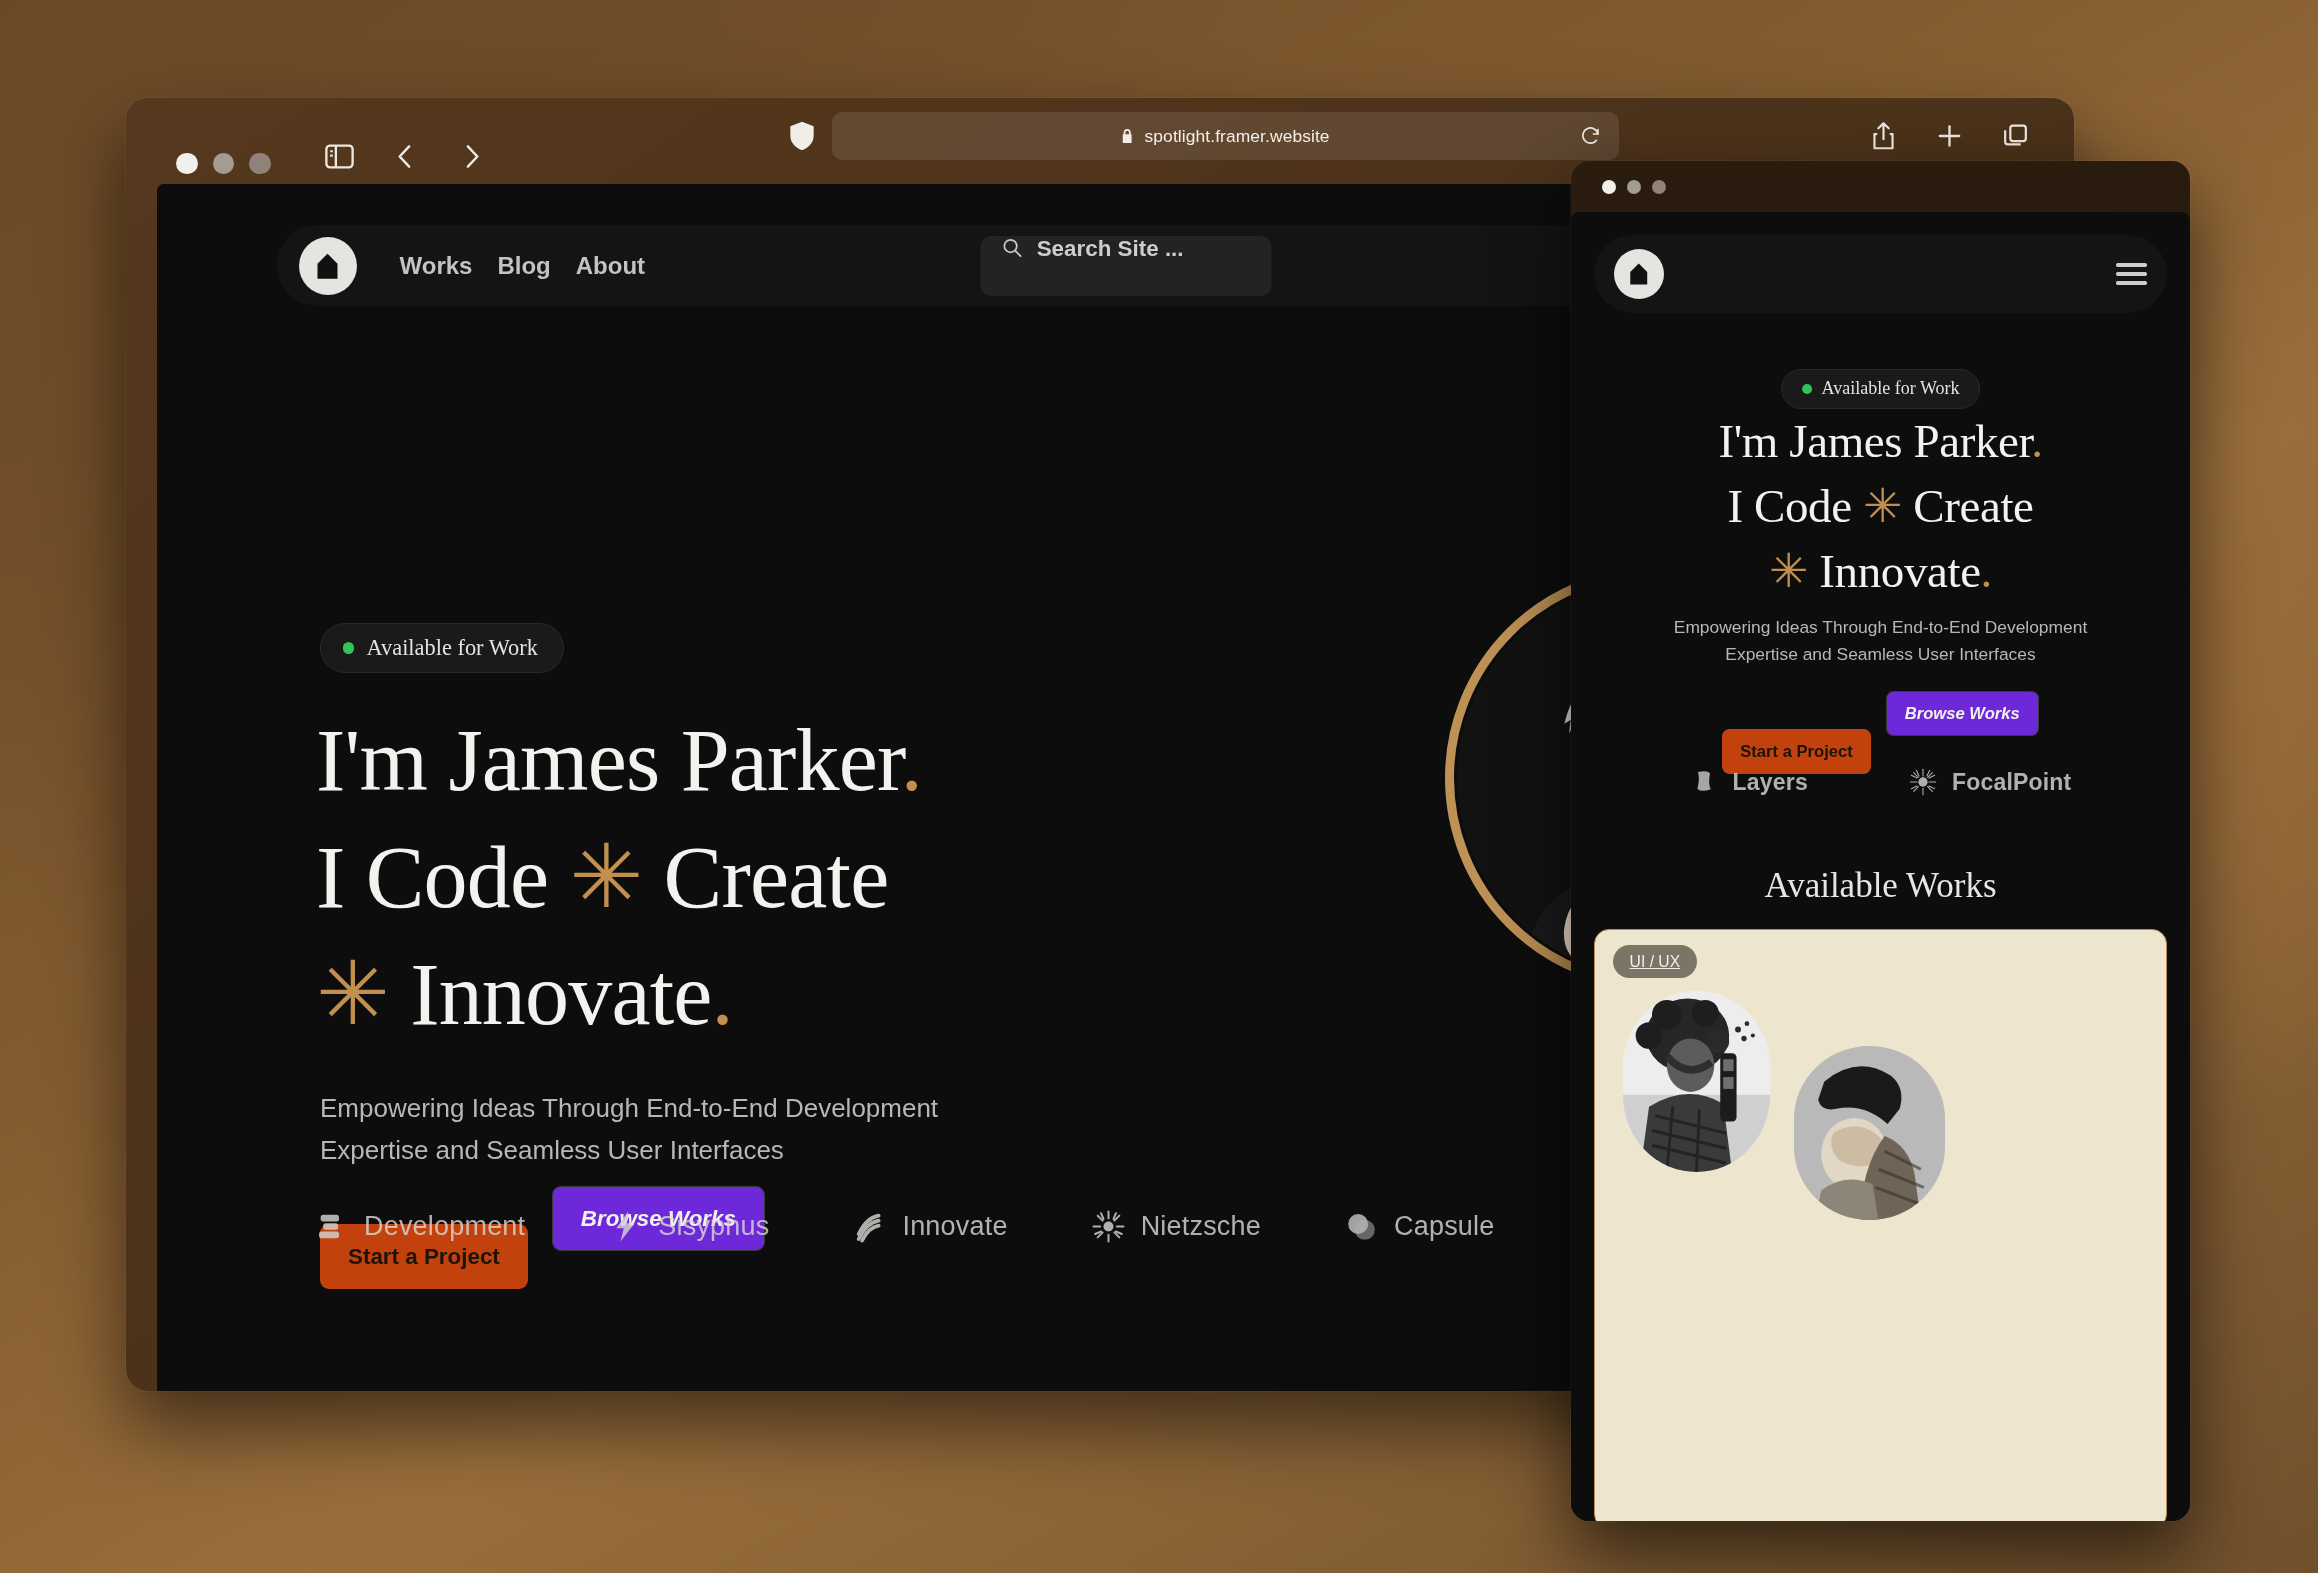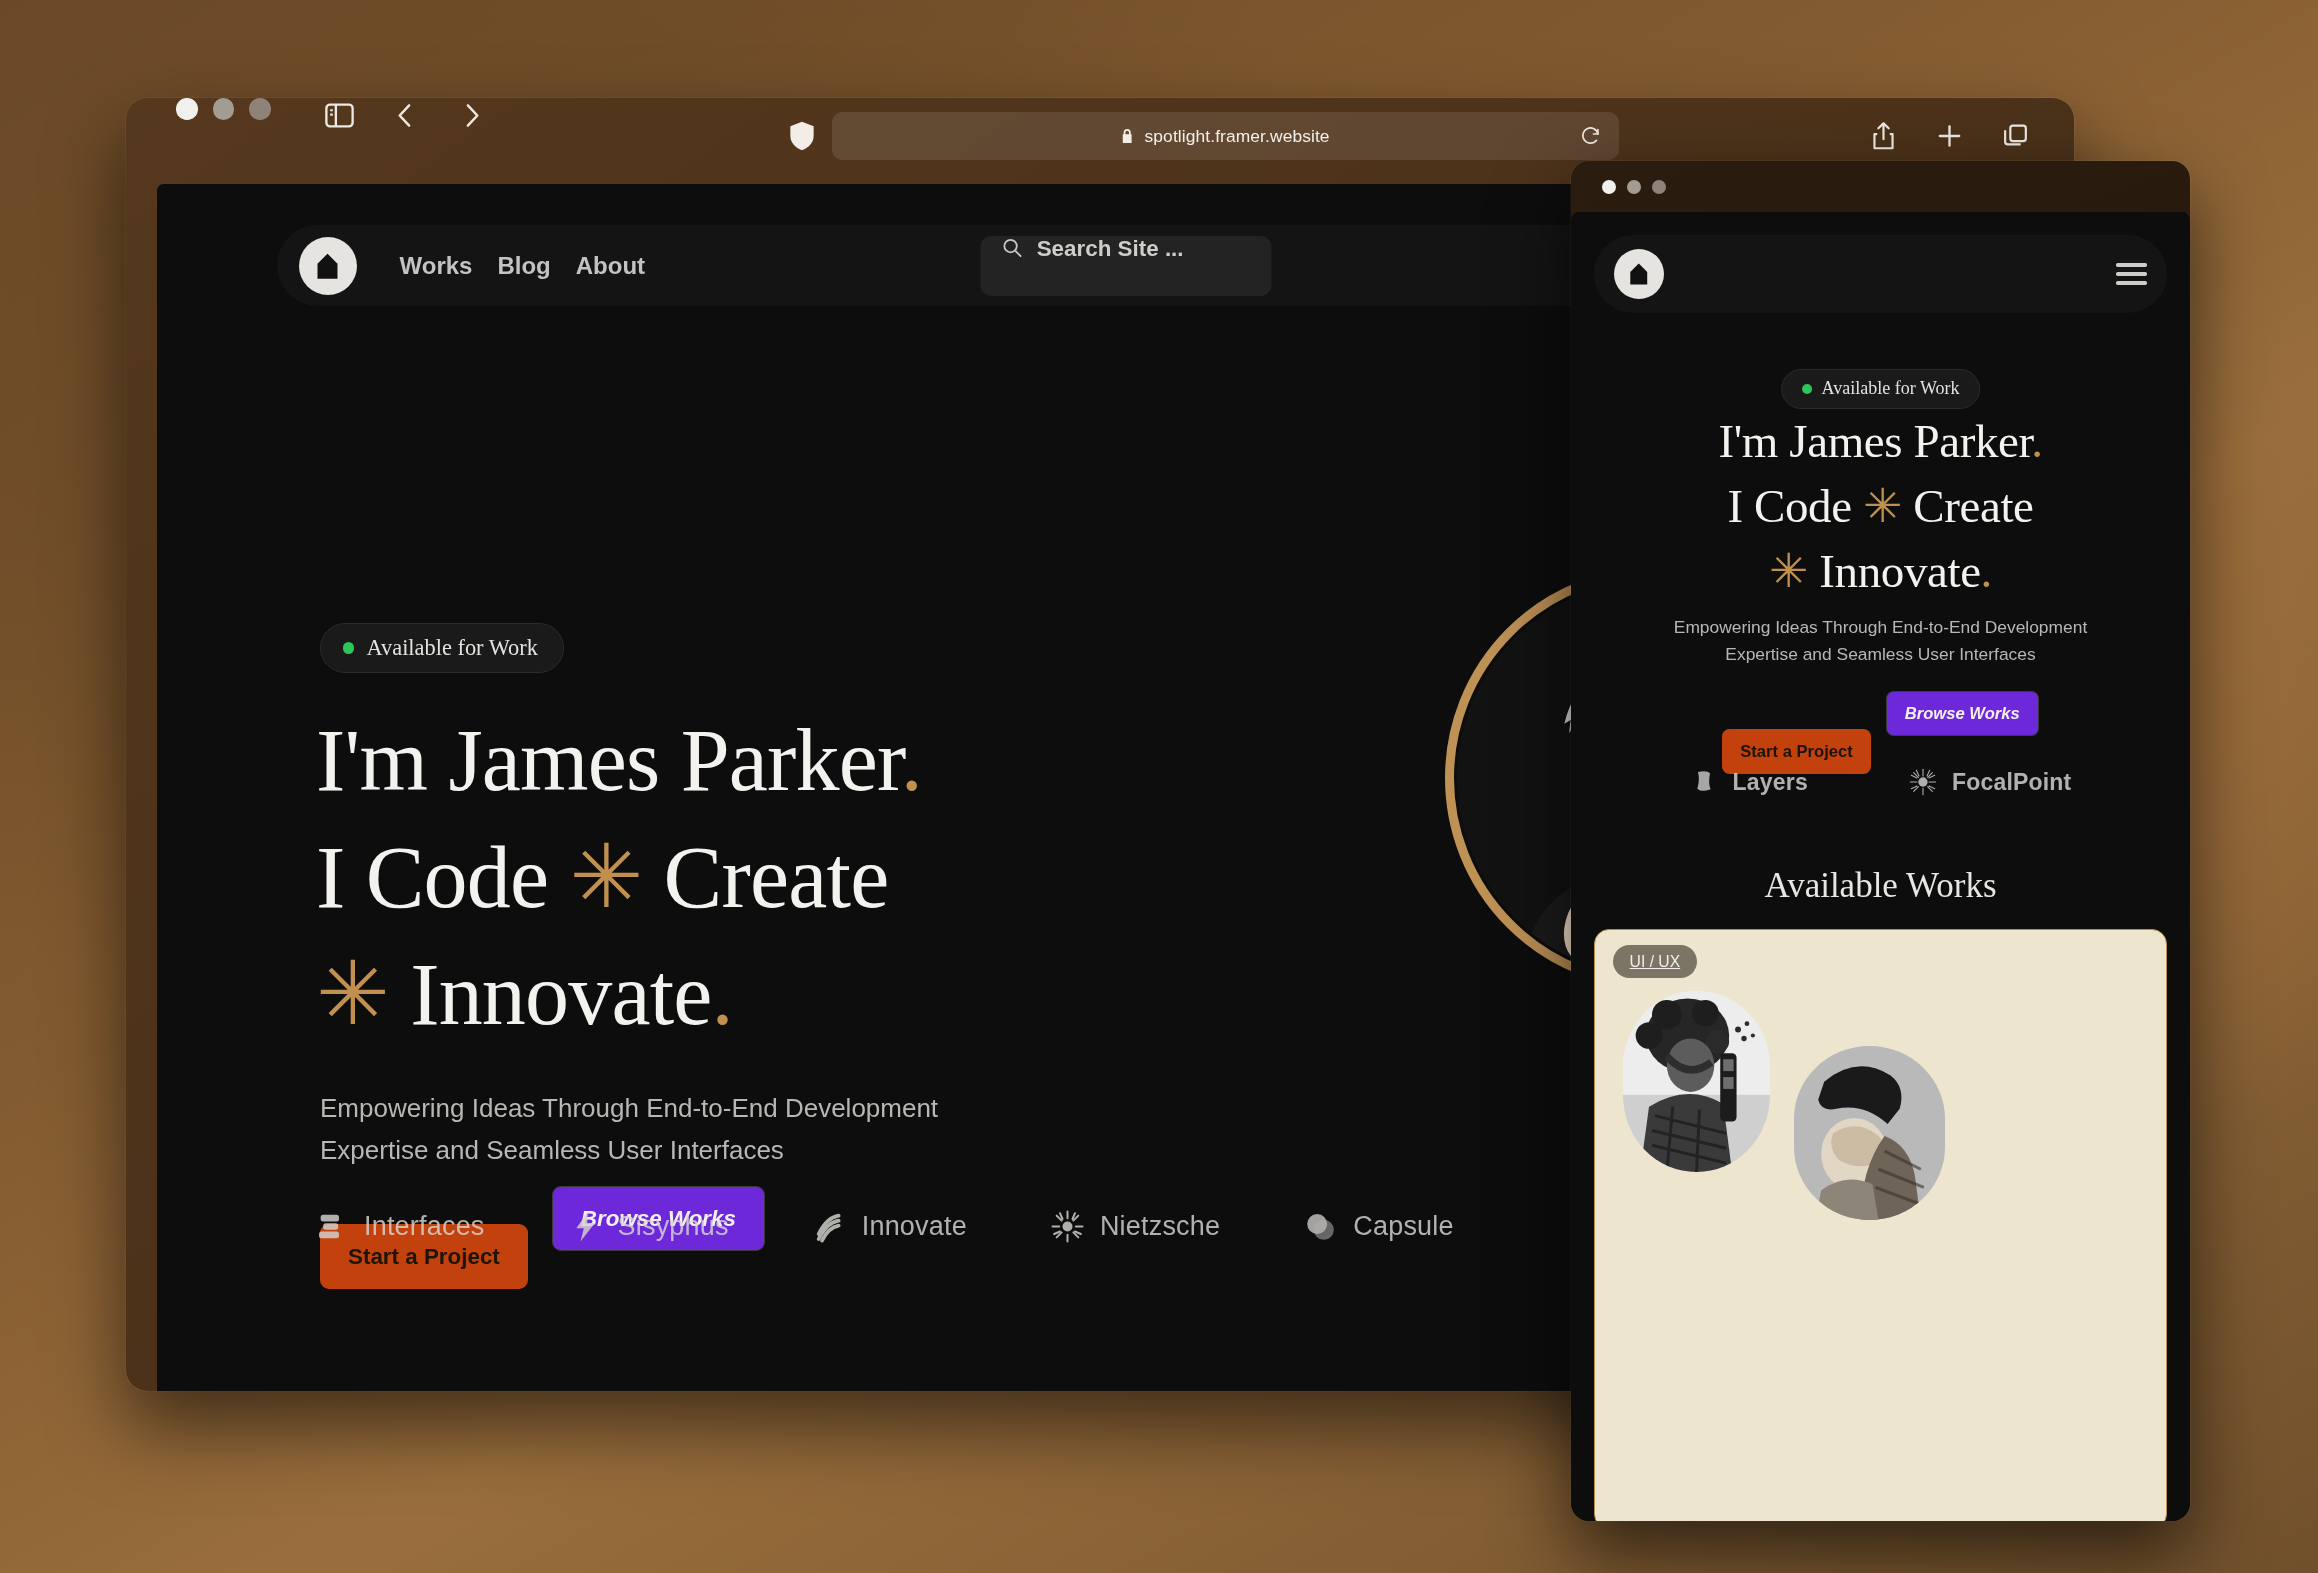--- a/index.html
+++ b/index.html
@@ -17,21 +17,21 @@
   
   .browser-window {
     position: absolute; left: 126px; top: 98px;
     width: 1948px; height: 1293px;
     border-radius: 21.5px;
     background: linear-gradient(145deg, #55381D 0%, #4A3119 55%, #3C2713 100%);
     box-shadow: 0 36px 75px rgba(0,0,0,.55), 0 0 0 0.8px rgba(255,255,255,.07);
     overflow: hidden;
   }
   .browser-chrome {
-    height: 76px; position: relative; display: flex; align-items: flex-start;
+    height: 76px; position: relative; display: flex; align-items: flex-end;
   }
   .traffic-lights { display: flex; gap: 15px; margin-left: 50px; }
   .tl { width: 21.5px; height: 21.5px; border-radius: 50%; }
   .tl.a { background: #F2F0EC; }
   .tl.b { background: #A39C93; }
   .tl.c { background: #8E8279; }
   .chrome-icons { display: flex; align-items: center; gap: 31px; margin-left: 51px; }
   .ci { width: 35px; height: 35px; color: #EDE8E2; display:flex; align-items:center; justify-content:center; }
   .ci svg { width: 100%; height: 100%; }
   .shield { position:absolute; left: 662px; top: 50%; transform: translateY(-50%); width: 28px; height: 31px; color:#F2EDE6; }
@@ -362,21 +362,21 @@
 
       <div class="logo-strip">
         <div class="brand">
           <span class="gl">
             <svg viewBox="0 0 42 42" fill="currentColor">
                 <rect x="8" y="7" width="22" height="8" rx="3"></rect>
                 <rect x="11" y="17" width="18" height="8" rx="3"></rect>
                 <rect x="6" y="27" width="24" height="8" rx="3"></rect>
               </svg>
           </span>
-          <span class="bn">Interfaces</span>
+          <span class="bn">Development</span>
         </div>
         <div class="brand">
           <span class="gl">
             <svg viewBox="0 0 42 42" fill="currentColor">
                 <path d="M24 3 L10 23h9l-4 16 17-22h-9z"></path>
               </svg>
           </span>
           <span class="bn">Sisyphus</span>
         </div>
         <div class="brand">

